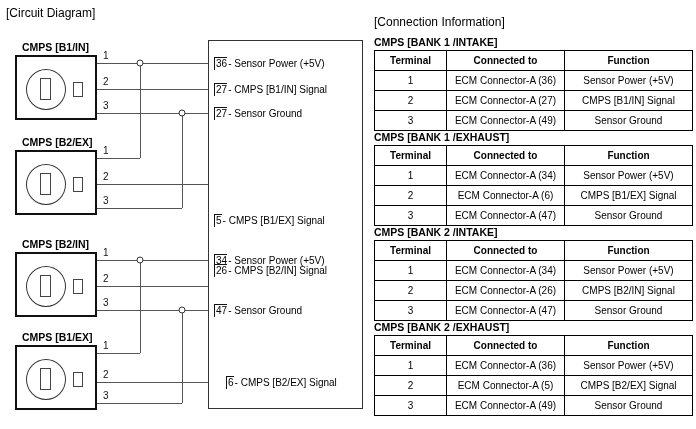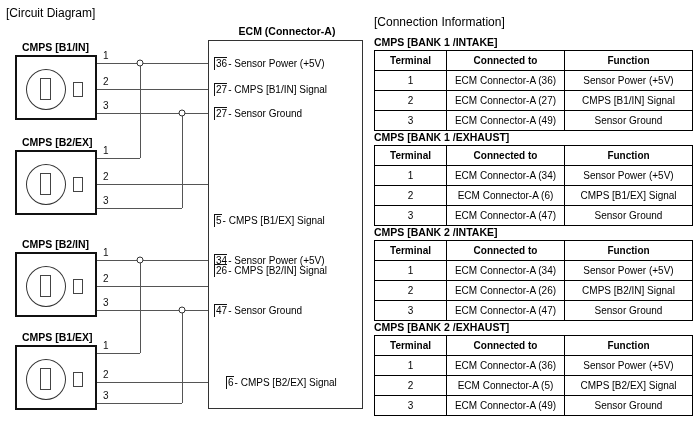--- a/index.html
+++ b/index.html
@@ -235,21 +235,20 @@
     <div class="conn-label" style="left:22px;top:331px;">CMPS [B1/EX]</div>
     <div class="conn-box" style="left:15px;top:345px;">
       <div class="conn-oval"></div>
       <div class="conn-pinA"></div>
       <div class="conn-pinB"></div>
     </div>
     <div class="pin-num" style="left:103px;top:340px;">1</div>
     <div class="pin-num" style="left:103px;top:369px;">2</div>
     <div class="pin-num" style="left:103px;top:390px;">3</div>
 
-    <div id="ecm-title">ECM (Connector-A)</div>
     <div id="ecm-box"></div>
 
     <div class="ecm-pin" style="left:214px;top:57px;">
       <span class="num">36</span><span>-</span> <span>Sensor Power (+5V)</span>
     </div>
     <div class="ecm-pin" style="left:214px;top:83px;">
       <span class="num">27</span><span>-</span> <span>CMPS [B1/IN] Signal</span>
     </div>
     <div class="ecm-pin" style="left:214px;top:107px;">
       <span class="num">27</span><span>-</span> <span>Sensor Ground</span>

